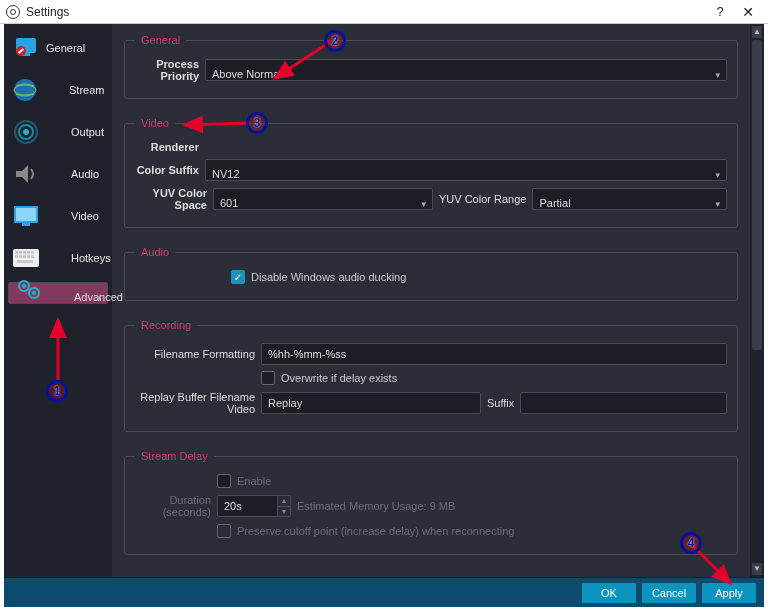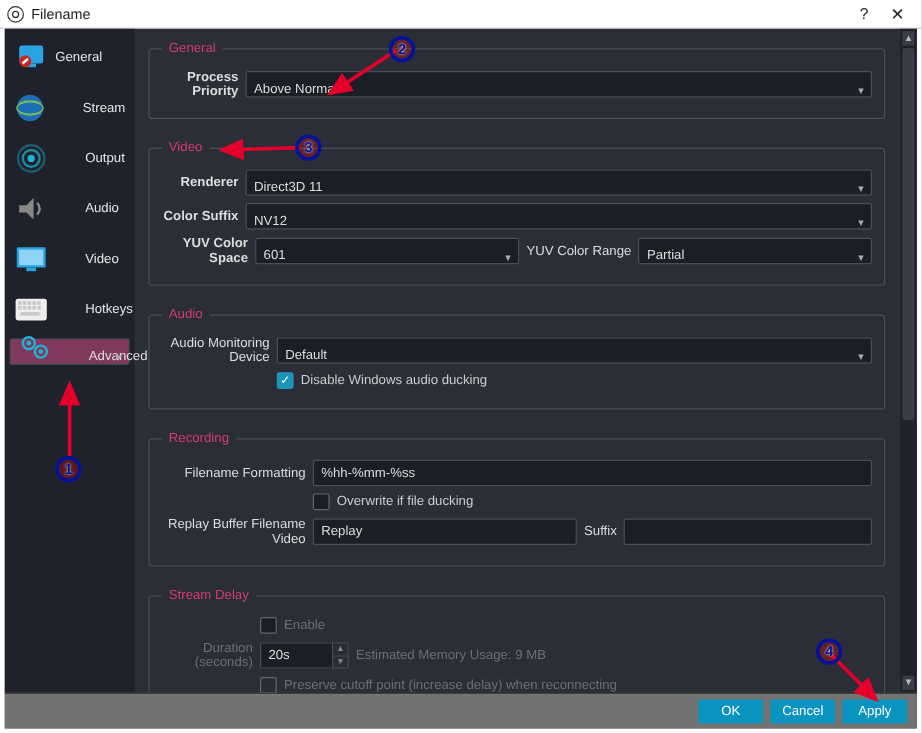--- a/index.html
+++ b/index.html
@@ -36,35 +36,35 @@
   .chk { display:flex; align-items:center; gap:6px; font-size:11px; color:#ccc; }
   .chk .box { width:14px; height:14px; border:1px solid #666; background:#1b1e25; display:flex; align-items:center; justify-content:center; font-size:10px; color:#fff; border-radius:2px; }
   .chk.checked .box { background:#1c94b8; border-color:#1c94b8; }
   .disabled, .disabled .lab, .disabled .chk { color:#6b6e76; }
   .spin { display:flex; }
   .spin .txt { width:60px; flex:0 0 60px; border-right:none; border-radius:2px 0 0 2px; }
   .spin .btns { display:flex; flex-direction:column; }
   .spin .btns span { width:14px; height:11px; background:#2a2d35; border:1px solid #4a4d56; font-size:7px; text-align:center; line-height:9px; color:#888; }
   .spin .btns span:first-child { border-bottom:none; border-radius:0 2px 0 0; } .spin .btns span:last-child{ border-radius:0 0 2px 0;}
 
-  .footer { height:30px; background:#737373; display:flex; justify-content:flex-end; align-items:center; gap:6px; padding:0 8px; border-top:1px solid #1a1c22; }
+  .footer { height:30px; background:#0c4a6e; display:flex; justify-content:flex-end; align-items:center; gap:6px; padding:0 8px; border-top:1px solid #1a1c22; }
   .btn { background:#0a94bf; color:#fff; border:none; height:20px; width:54px; font-size:11px; cursor:pointer; border-radius:1px; }
 
   .anno { position:absolute; pointer-events:none; }
   .circ { width:22px; height:22px; border:3px solid #03129c; border-radius:50%; display:flex; align-items:center; justify-content:center; background:rgba(255,0,0,0.25); }
   .circ span { color:#0210a0; font-weight:bold; font-size:12px; text-shadow:0 0 2px #fff; }
   .arrow-svg { position:absolute; overflow:visible; pointer-events:none; }
 </style>
 </head>
 <body>
 
 <div class="window">
   <div class="titlebar">
     <div class="obs"></div>
-    <span>Filename</span>
+    <span>Settings</span>
     <div class="spacer"></div>
     <div class="help">?</div>
     <div class="close">✕</div>
   </div>
 
   <div class="client">
     <div class="main">
 
       <div class="sidebar">
         <div class="side-item">
@@ -166,23 +166,20 @@
               <div class="sel">
                   <span>Above Normal</span>
                 </div>
             </div>
           </fieldset>
 
           <fieldset class="group">
             <legend>Video</legend>
             <div class="row">
               <div class="lab w64">Renderer</div>
-              <div class="sel">
-                  <span>Direct3D 11</span>
-                </div>
             </div>
             <div class="row">
               <div class="lab w64">Color Suffix</div>
               <div class="sel">
                   <span>NV12</span>
                 </div>
             </div>
             <div class="row">
               <div class="lab w64" style="width:72px">YUV Color Space</div>
               <div class="sel" style="flex:0 0 220px">
@@ -191,45 +188,39 @@
               <div class="lab">YUV Color Range</div>
               <div class="sel">
                   <span>Partial</span>
                 </div>
             </div>
           </fieldset>
 
           <fieldset class="group">
             <legend>Audio</legend>
             <div class="row">
-              <div class="lab w90">Audio Monitoring Device</div>
-              <div class="sel">
-                  <span>Default</span>
-                </div>
-            </div>
-            <div class="row">
               <div class="w90"></div>
               <div class="chk checked">
                 <div class="box">✓</div>
                 <span>Disable Windows audio ducking</span>
               </div>
             </div>
           </fieldset>
 
           <fieldset class="group">
             <legend>Recording</legend>
             <div class="row">
               <div class="lab w120">Filename Formatting</div>
               <input class="txt" value="%hh-%mm-%ss" style="">
             </div>
             <div class="row">
               <div class="w120"></div>
               <div class="chk">
                 <div class="box"></div>
-                <span>Overwrite if file ducking</span>
+                <span>Overwrite if delay exists</span>
               </div>
             </div>
             <div class="row">
               <div class="lab w120">Replay Buffer Filename Video</div>
               <input class="txt" style="flex: 0 0 220px;" value="Replay">
               <div class="lab">Suffix</div>
               <input class="txt" value="" style="">
             </div>
           </fieldset>
 

